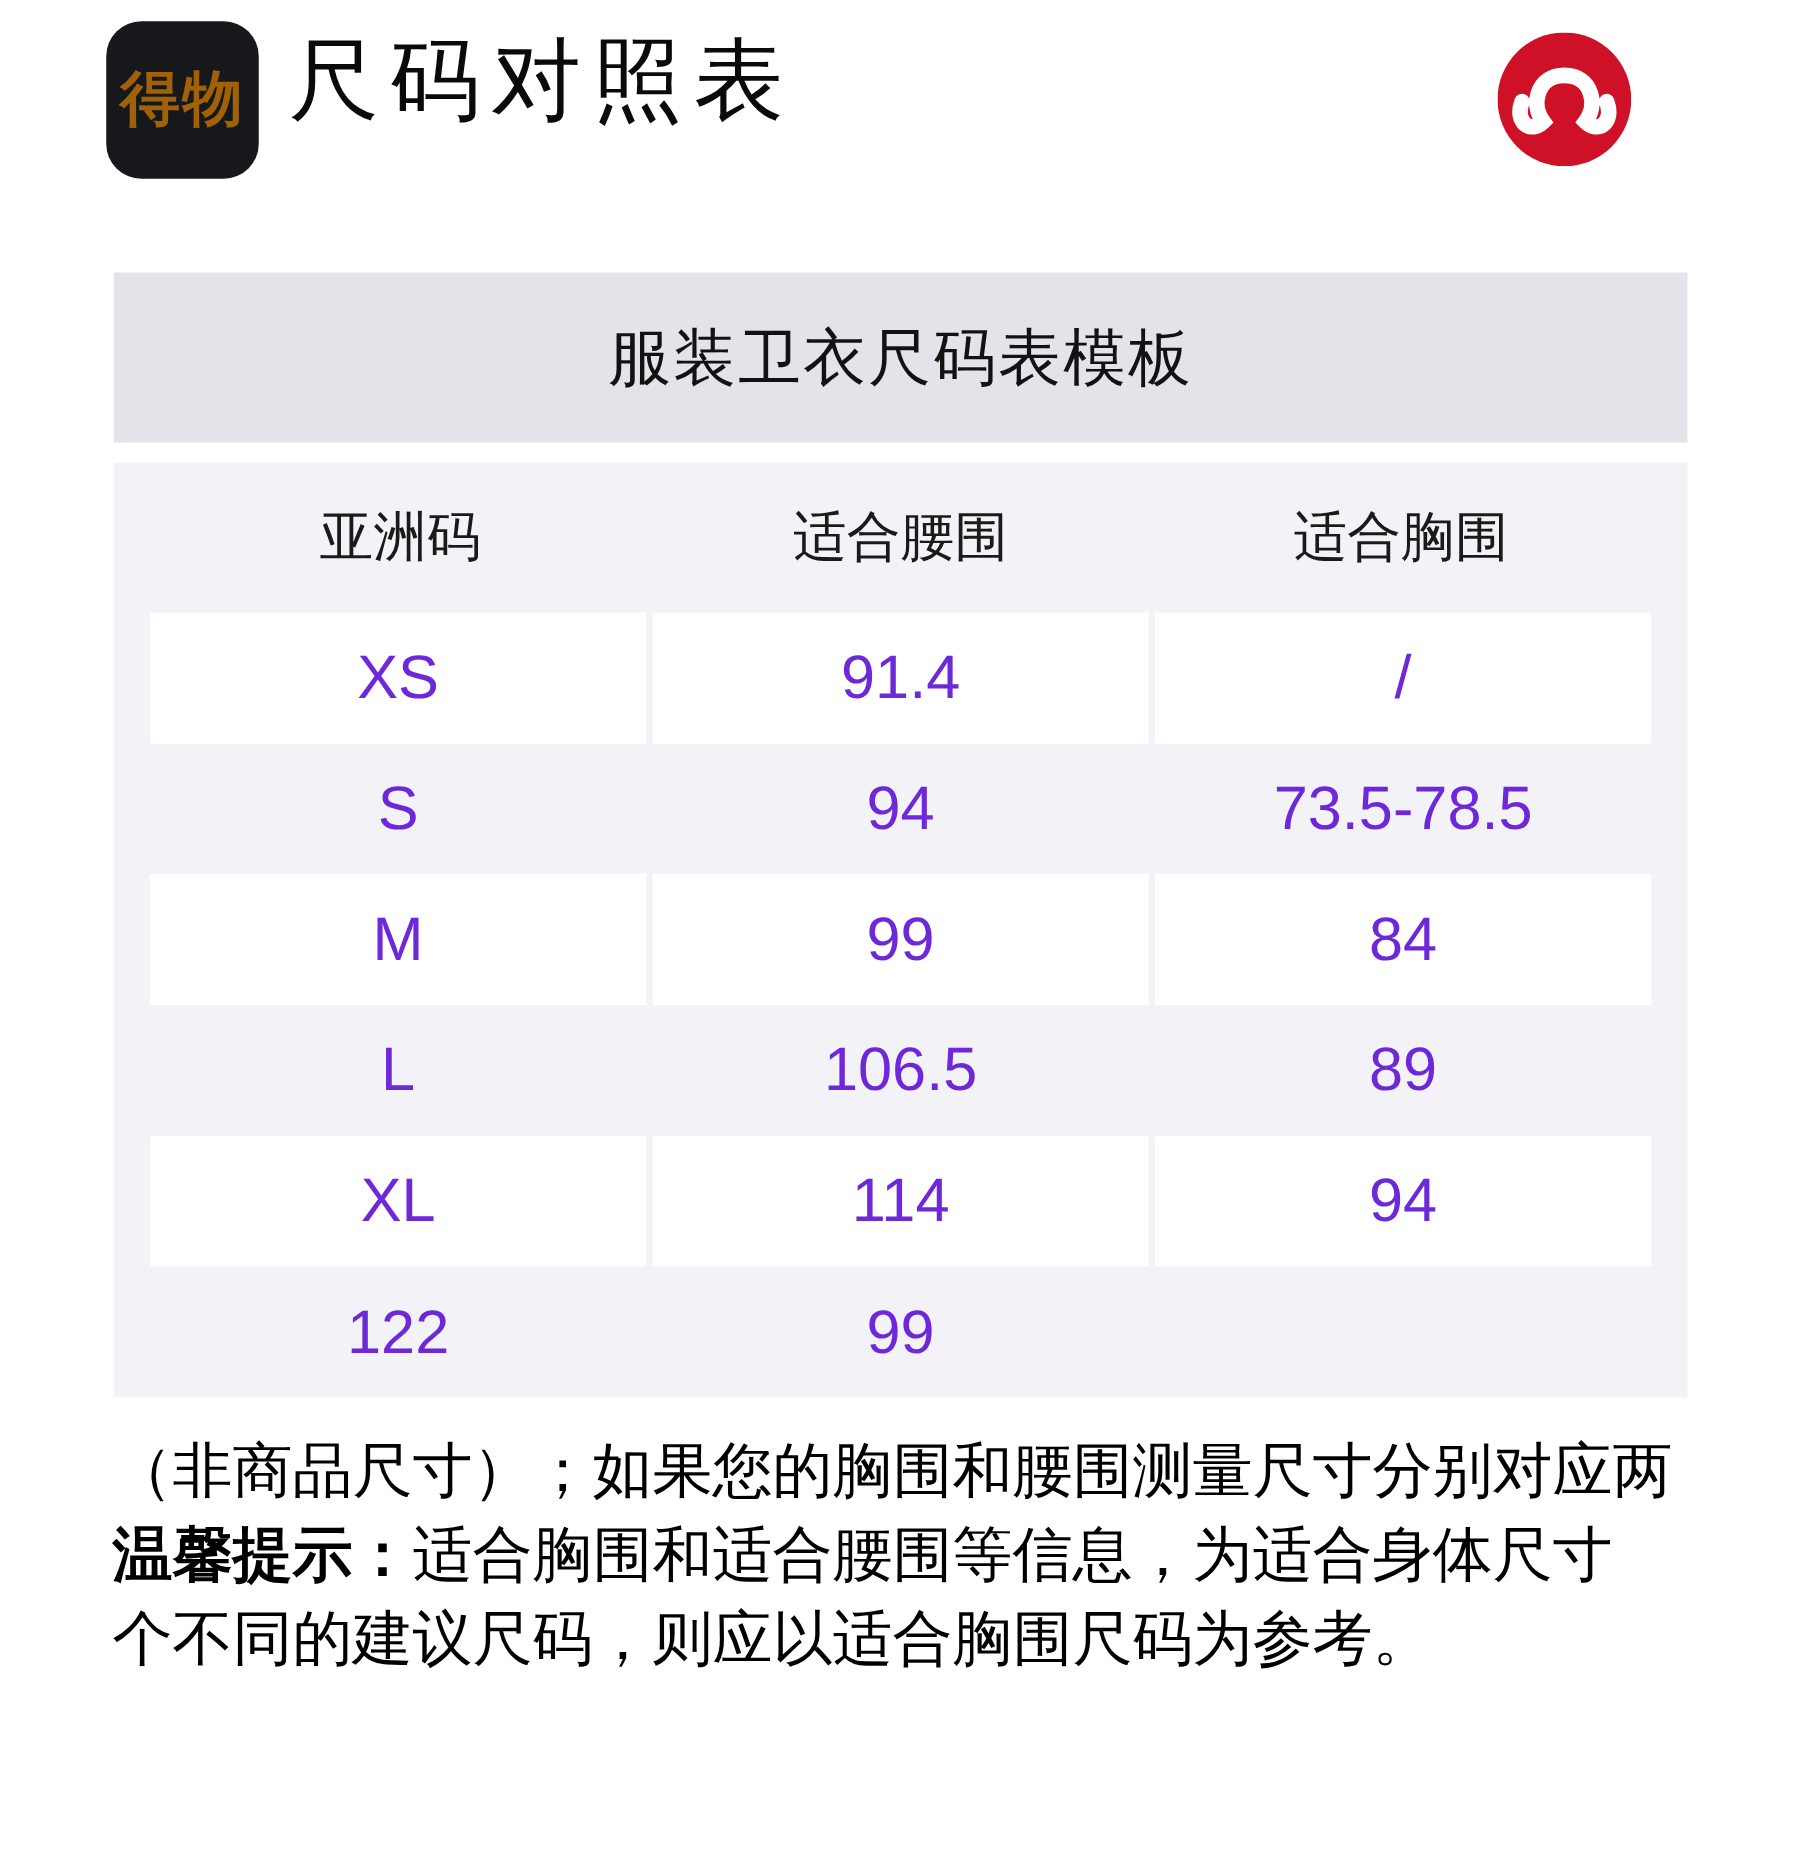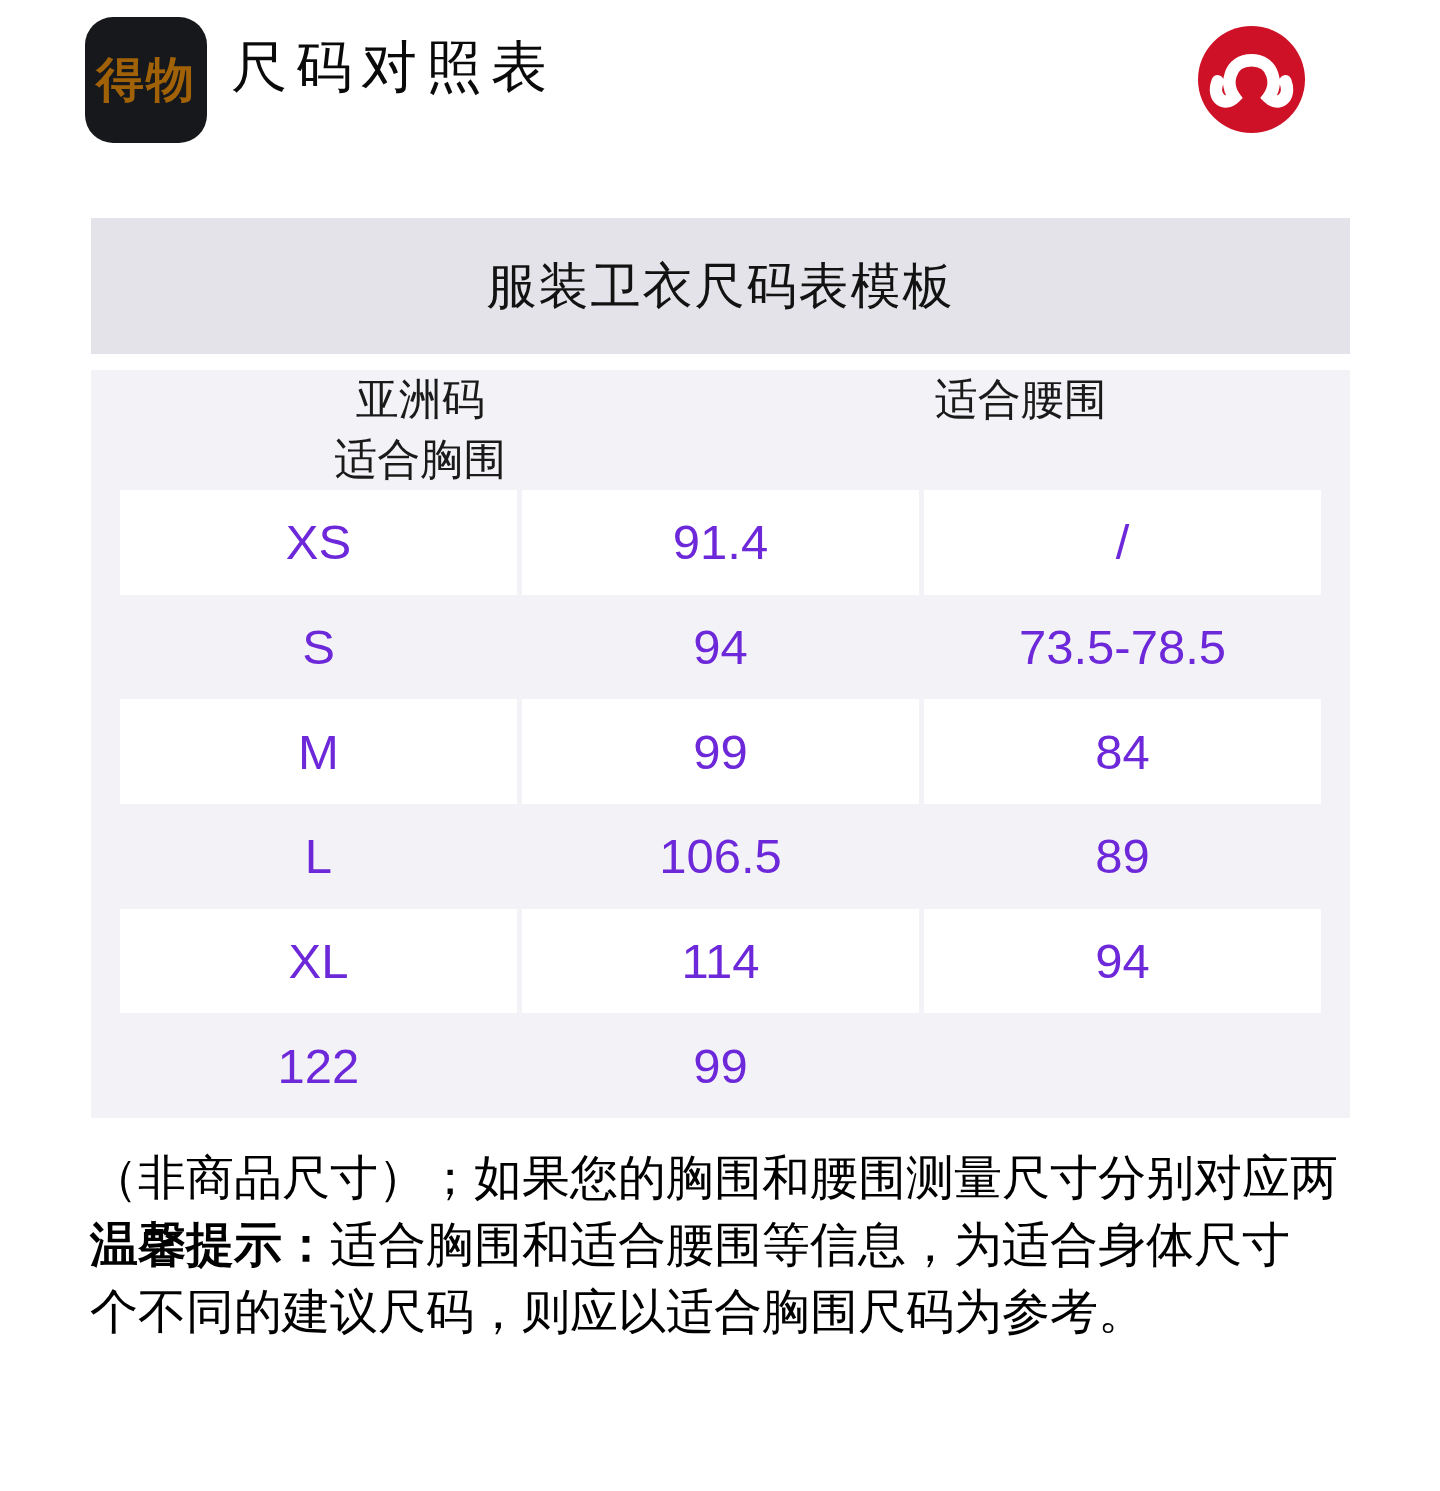--- a/index.html
+++ b/index.html
@@ -41,22 +41,22 @@
   }
   .app-logo span{
     color:#a16207;
     font-size:48px;
     font-weight:700;
     letter-spacing:2px;
     line-height:1;
   }
   .page-title{
     margin-left:24px;
-    margin-top:22px;
-    font-size:56px;
+    margin-top:12px;
+    font-size:72px;
     font-weight:500;
     letter-spacing:9px;
     line-height:1;
     color:#0a0a0a;
     white-space:nowrap;
   }
   .lulu-logo{
     position:absolute;
     left:1113px; 
     top:9px;     
@@ -89,21 +89,21 @@
     width:1259px;
     height:748px;
     background:var(--panel-gray);
     display:flex;
     flex-direction:column;
   }
   .thead{
     height:120px;
     flex:0 0 120px;
     display:grid;
-    grid-template-columns:1fr 1fr;
+    grid-template-columns:1fr 1fr 1fr;
     align-items:center;
     padding:0 29px;
     text-align:center;
     font-size:43px;
     color:#1a1a1a;
   }
   .trow{
     flex:1 1 auto;
     display:grid;
     grid-template-columns:1fr 1fr 1fr;

